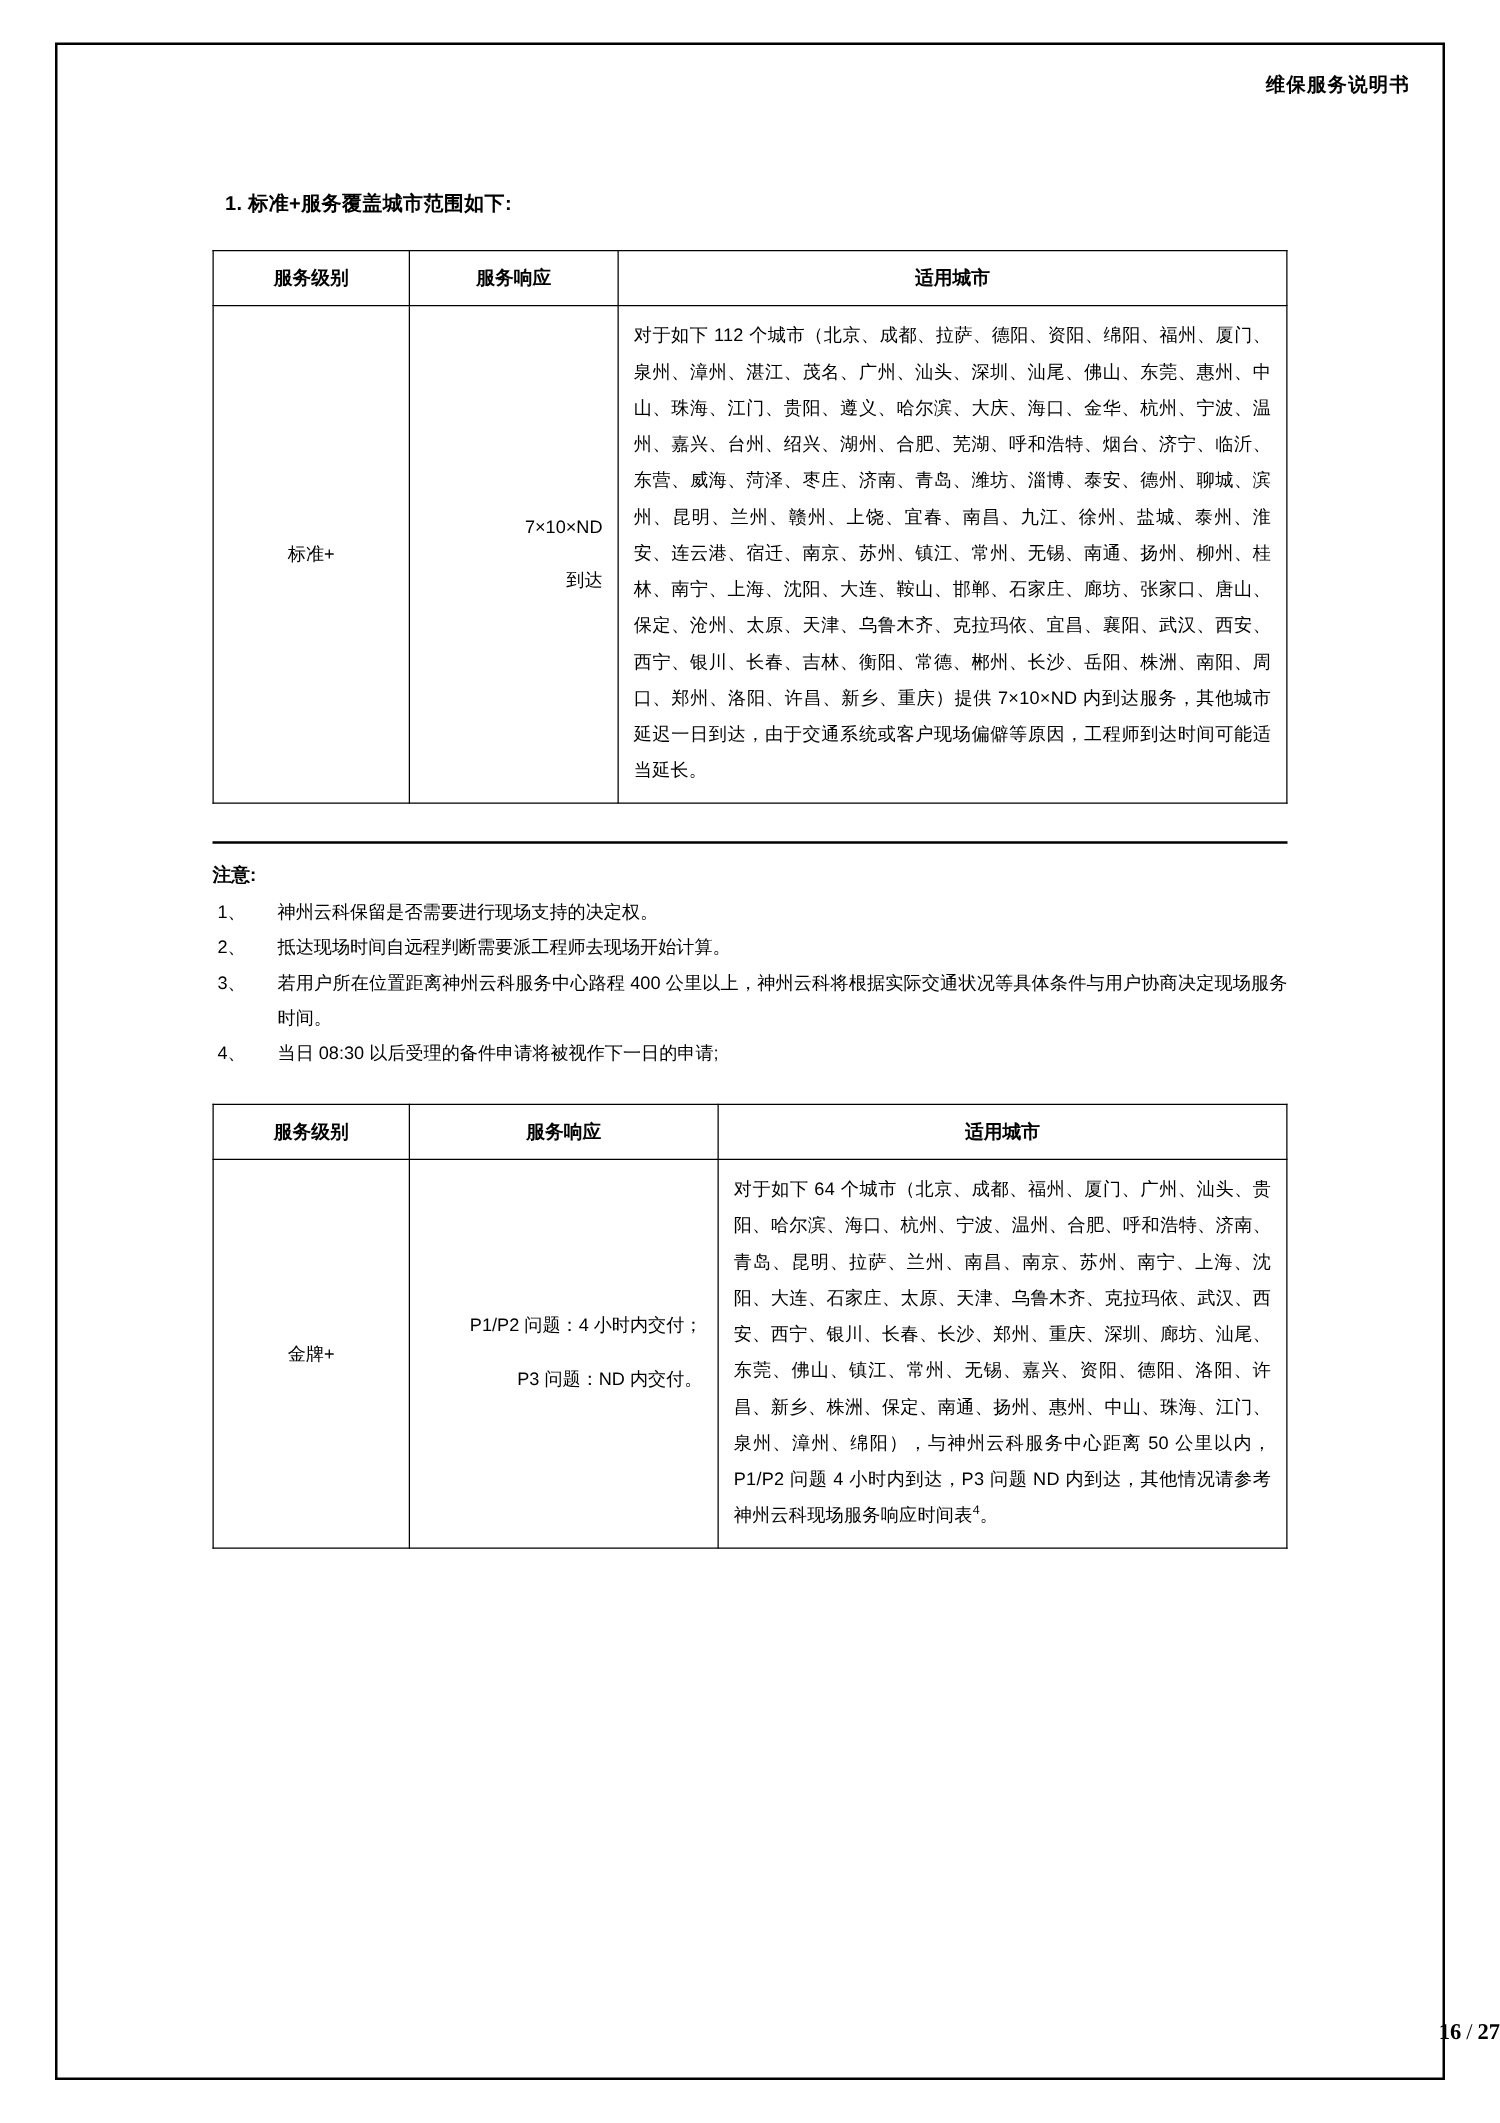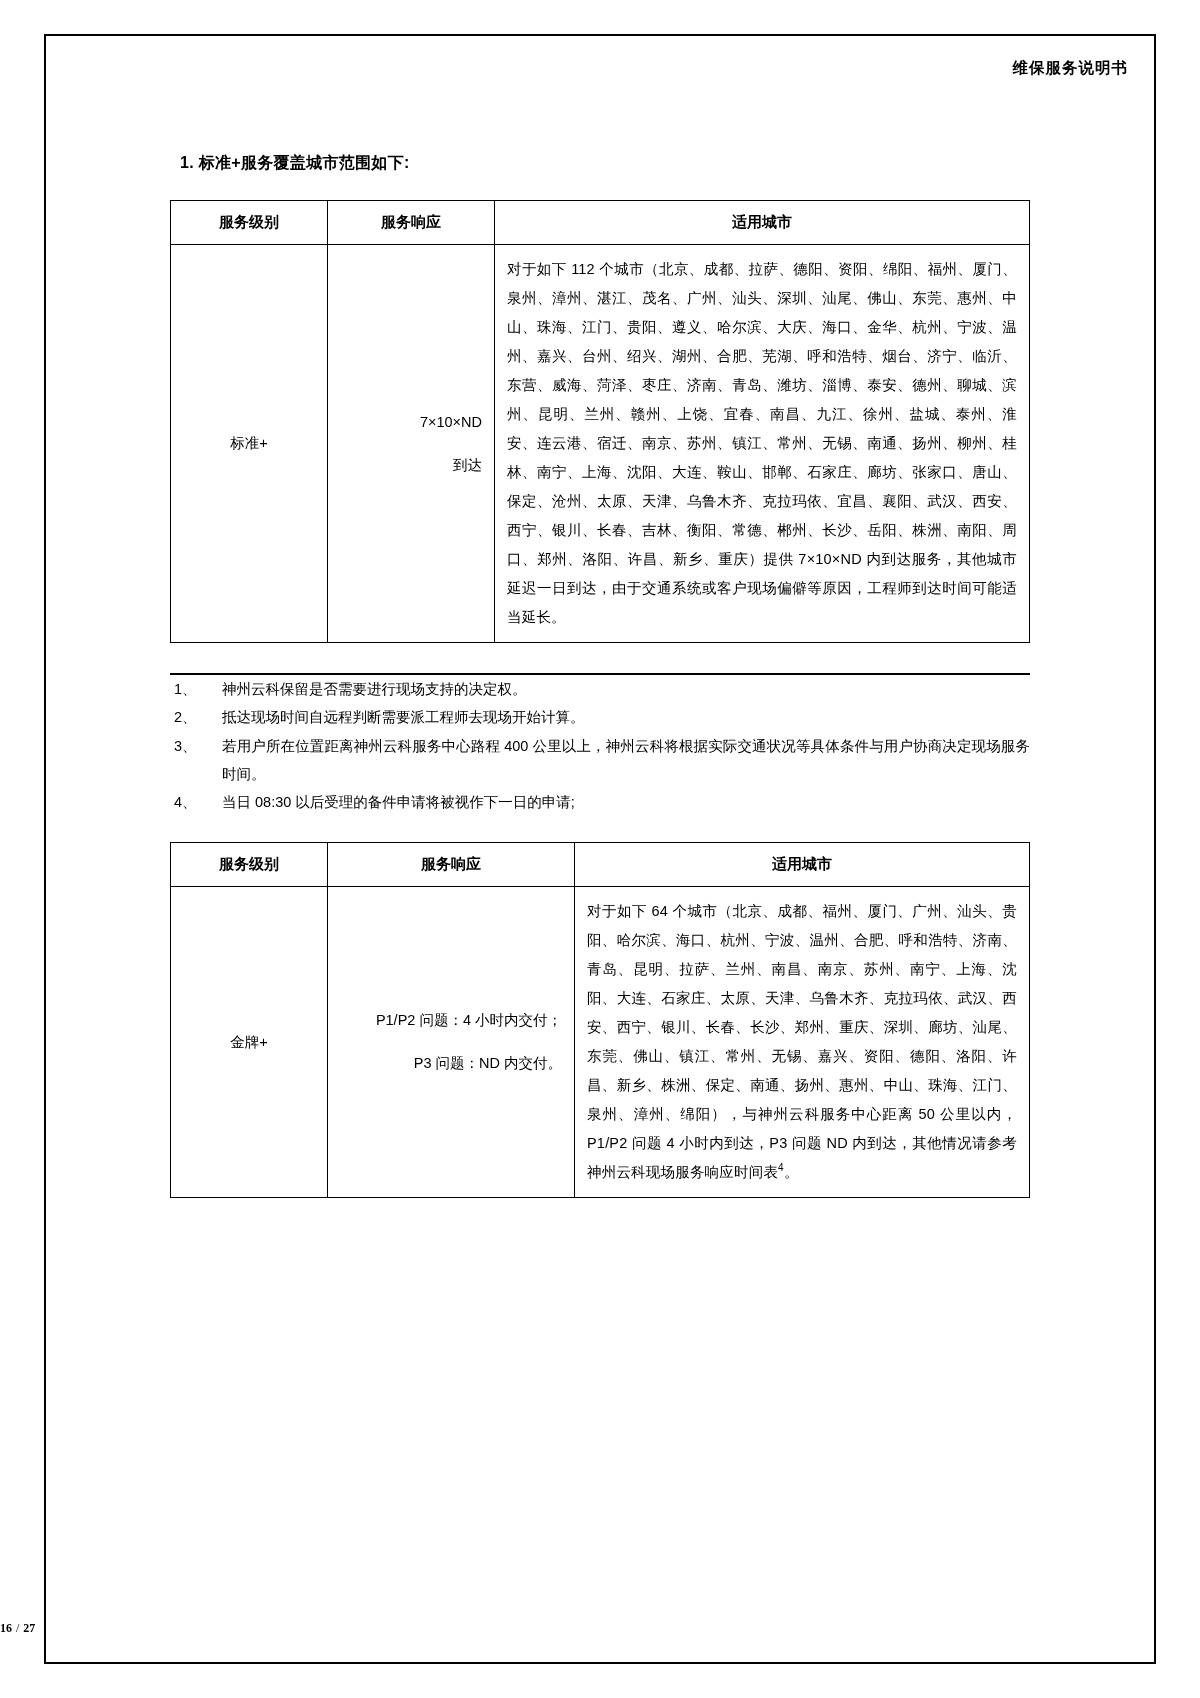--- a/index.html
+++ b/index.html
@@ -117,22 +117,22 @@
   }
   ol.notes li .txt {
     flex: 1;
     text-align: justify;
   }
   .footer {
     position: absolute;
     left: 0;
     right: 0;
     bottom: 62px;
-    text-align: left;
-    font-size: 12px;
+    text-align: right;
+    font-size: 18px;
     font-weight: bold;
     font-family: "Liberation Serif", serif;
   }
   .footer .sep { font-weight: normal; padding: 0 4px; }
   sup { font-size: 10px; }
 </style>
 </head>
 <body>
 
 <div class="page">
@@ -159,20 +159,21 @@
             <div class="resp-line">7×10×ND</div>
             <div class="resp-line">到达</div>
           </td>
           <td class="cell-body">对于如下 112 个城市（北京、成都、拉萨、德阳、资阳、绵阳、福州、厦门、泉州、漳州、湛江、茂名、广州、汕头、深圳、汕尾、佛山、东莞、惠州、中山、珠海、江门、贵阳、遵义、哈尔滨、大庆、海口、金华、杭州、宁波、温州、嘉兴、台州、绍兴、湖州、合肥、芜湖、呼和浩特、烟台、济宁、临沂、东营、威海、菏泽、枣庄、济南、青岛、潍坊、淄博、泰安、德州、聊城、滨州、昆明、兰州、赣州、上饶、宜春、南昌、九江、徐州、盐城、泰州、淮安、连云港、宿迁、南京、苏州、镇江、常州、无锡、南通、扬州、柳州、桂林、南宁、上海、沈阳、大连、鞍山、邯郸、石家庄、廊坊、张家口、唐山、保定、沧州、太原、天津、乌鲁木齐、克拉玛依、宜昌、襄阳、武汉、西安、西宁、银川、长春、吉林、衡阳、常德、郴州、长沙、岳阳、株洲、南阳、周口、郑州、洛阳、许昌、新乡、重庆）提供 7×10×ND 内到达服务，其他城市延迟一日到达，由于交通系统或客户现场偏僻等原因，工程师到达时间可能适当延长。</td>
         </tr>
       </tbody>
     </table>
 
     <hr class="hr-heavy">
 
+    <div class="notice-title">注意:</div>
 
     <ol class="notes">
       <li>
         <span class="num">1、</span>
         <span class="txt">神州云科保留是否需要进行现场支持的决定权。</span>
       </li>
       <li>
         <span class="num">2、</span>
         <span class="txt">抵达现场时间自远程判断需要派工程师去现场开始计算。</span>
       </li>

